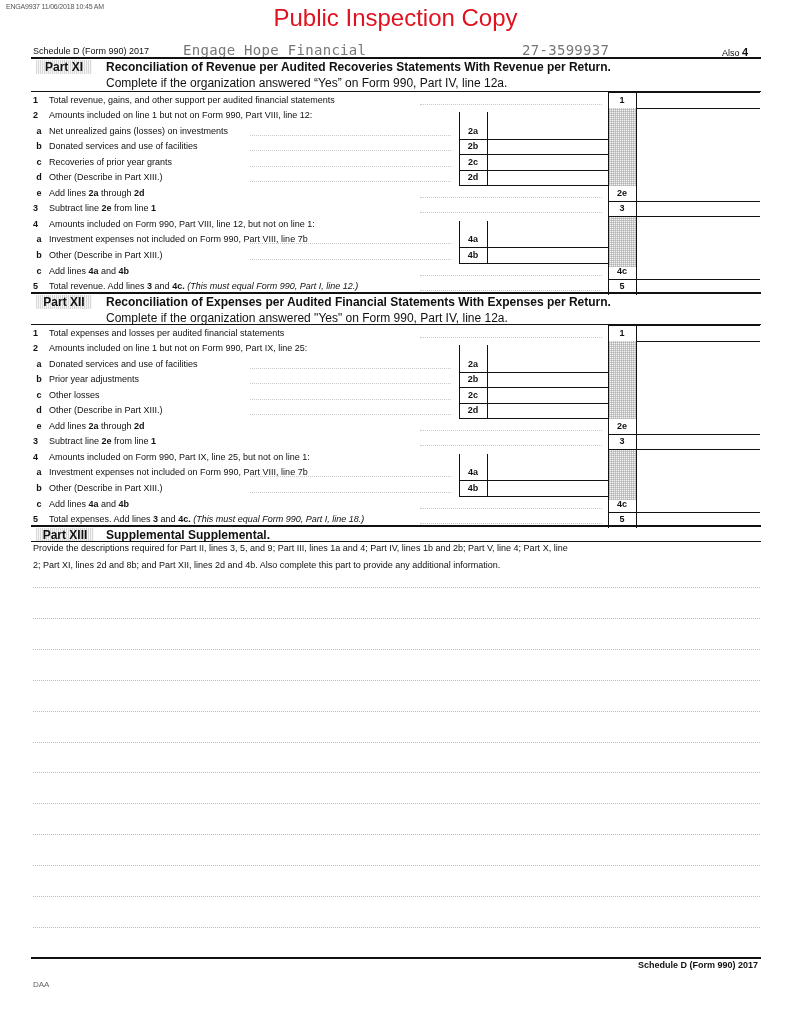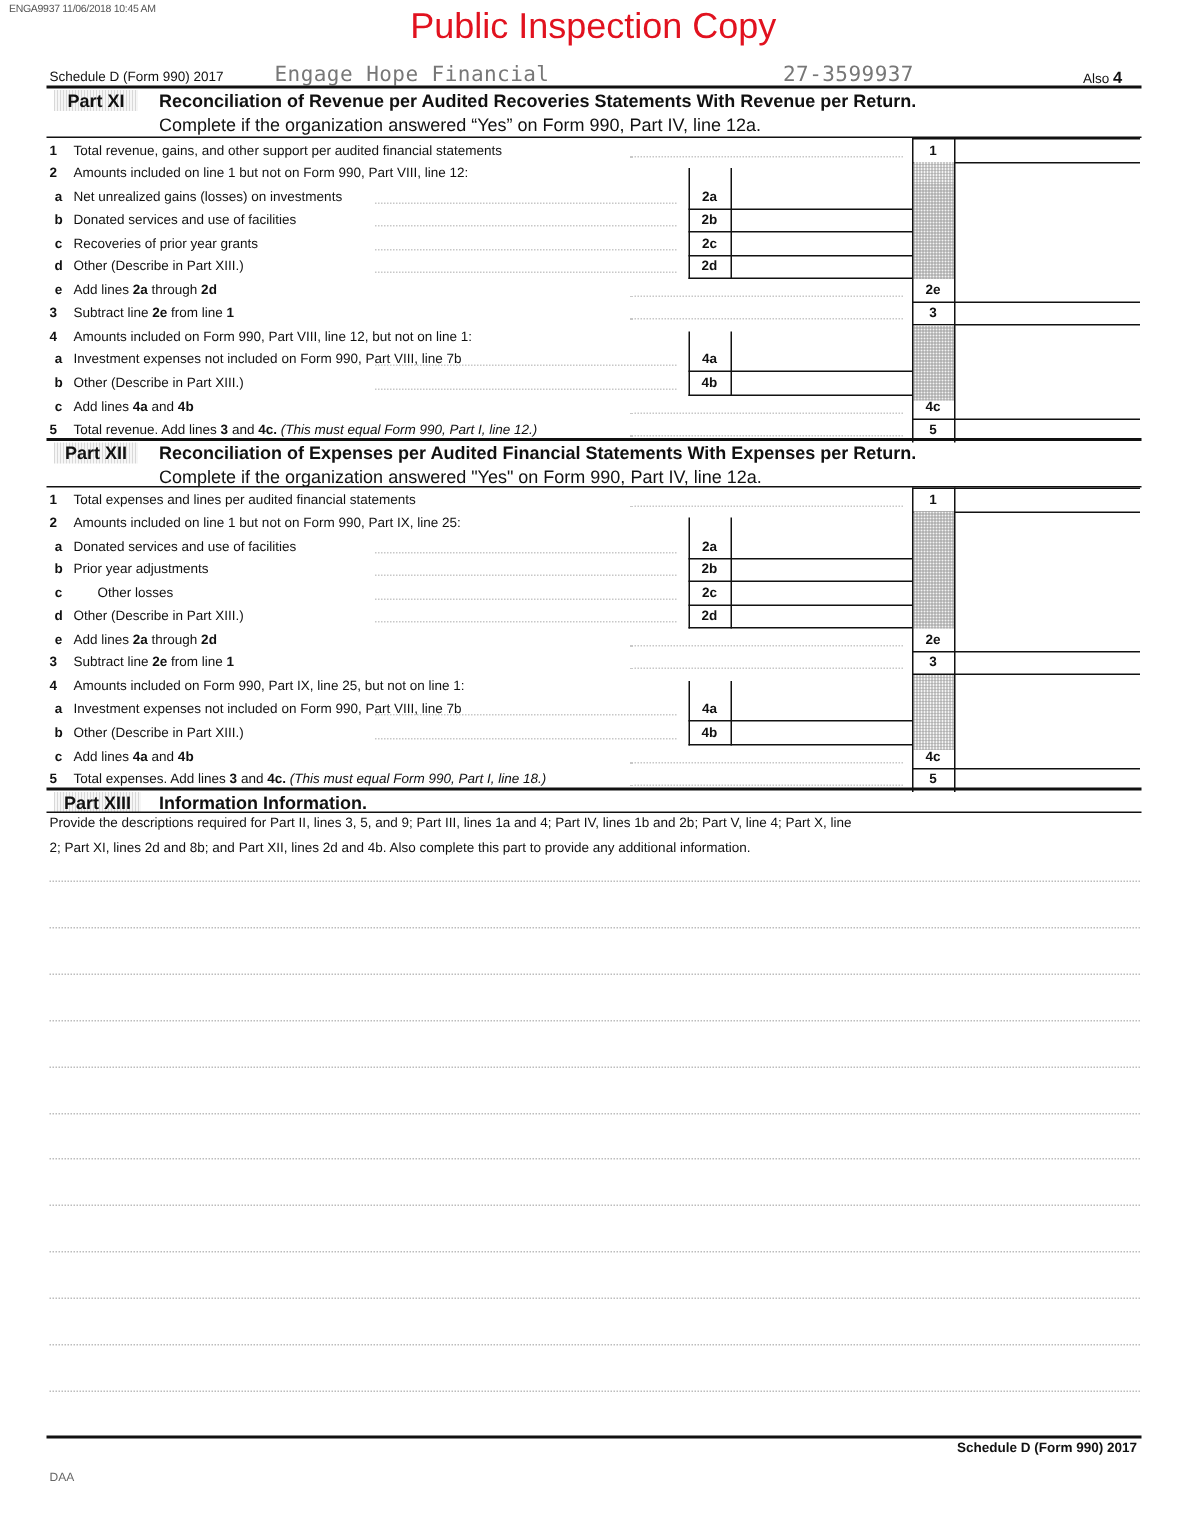--- a/index.html
+++ b/index.html
@@ -123,37 +123,37 @@
     <div class="vrule" style="left:636px;top:92px;height:202.64999999999998px"></div>
   </div>
 
 <div class="rule-thick" style="top:292px"></div>
 <div class="partlbl" style="top:295px">Part XII</div>
 <div class="parttitle" style="top:295px">Reconciliation of Expenses per Audited Financial Statements With Expenses per Return.</div>
 <div class="partsub" style="top:311px">Complete if the organization answered "Yes" on Form 990, Part IV, line 12a.</div>
 <div class="rule" style="left:31px;width:730px;top:324px;height:1px"></div>
 
 <div id="p12">
-    <div class="row" style="top:325.5px"><span class="num " style="">1</span><span class="txt" style="margin-left:4px"><span>Total expenses and lines per audited financial statements</span></span></div>
+    <div class="row" style="top:325.5px"><span class="num " style="">1</span><span class="txt" style="margin-left:4px"><span>Total expenses and losses per audited financial statements</span></span></div>
     <div class="dots" style="left:420px;width:182px;top:336.5px"></div>
     <div class="box-lbl" style="left:608px;top:325.5px">1</div>
     <div class="field" style="left:637px;top:325.5px;width:122px;height:15px"></div>
     <div class="rule" style="left:608px;width:152px;top:340.5px"></div>
     <div class="row" style="top:341.05px"><span class="num " style="">2</span><span class="txt" style="margin-left:4px"><span>Amounts included on line 1 but not on Form 990, Part IX, line 25:</span></span></div>
     <div class="row" style="top:356.6px"><span class="num sub" style="margin-left:0">a</span><span class="txt" style="margin-left:4px"><span>Donated services and use of facilities</span></span></div>
     <div class="dots" style="left:250px;width:201px;top:367.6px"></div>
     <div class="box-lbl" style="left:459px;top:356.6px">2a</div>
     <div class="field" style="left:488px;top:356.6px;width:119px;height:15px"></div>
     <div class="rule" style="left:459px;width:149px;top:371.6px"></div>
     <div class="row" style="top:372.15px"><span class="num sub" style="margin-left:0">b</span><span class="txt" style="margin-left:4px"><span>Prior year adjustments</span></span></div>
     <div class="dots" style="left:250px;width:201px;top:383.15px"></div>
     <div class="box-lbl" style="left:459px;top:372.15px">2b</div>
     <div class="field" style="left:488px;top:372.15px;width:119px;height:15px"></div>
     <div class="rule" style="left:459px;width:149px;top:387.15px"></div>
-    <div class="row" style="top:387.7px"><span class="num sub" style="margin-left:0">c</span><span class="txt" style="margin-left:20px"><span>Other losses</span></span></div>
+    <div class="row" style="top:387.7px"><span class="num sub" style="margin-left:0">c</span><span class="txt" style="margin-left:4px"><span>Other losses</span></span></div>
     <div class="dots" style="left:250px;width:201px;top:398.7px"></div>
     <div class="box-lbl" style="left:459px;top:387.7px">2c</div>
     <div class="field" style="left:488px;top:387.7px;width:119px;height:15px"></div>
     <div class="rule" style="left:459px;width:149px;top:402.7px"></div>
     <div class="row" style="top:403.25px"><span class="num sub" style="margin-left:0">d</span><span class="txt" style="margin-left:4px"><span>Other (Describe in Part XIII.)</span></span></div>
     <div class="dots" style="left:250px;width:201px;top:414.25px"></div>
     <div class="box-lbl" style="left:459px;top:403.25px">2d</div>
     <div class="field" style="left:488px;top:403.25px;width:119px;height:15px"></div>
     <div class="rule" style="left:459px;width:149px;top:418.25px"></div>
     <div class="row" style="top:418.8px"><span class="num sub" style="margin-left:0">e</span><span class="txt" style="margin-left:4px"><span>Add lines </span><b>2a</b><span> through </span><b>2d</b></span></div>
@@ -192,21 +192,21 @@
     <div class="vrule" style="left:459px;top:453.9px;height:42.650000000000034px"></div>
     <div class="vrule" style="left:487px;top:453.9px;height:42.650000000000034px"></div>
     <div class="shade2" style="left:609px;top:341.05px;width:27px;height:77.75px"></div>
     <div class="shade2" style="left:609px;top:449.9px;width:27px;height:49.650000000000034px"></div>
     <div class="vrule" style="left:608px;top:325px;height:202.64999999999998px"></div>
     <div class="vrule" style="left:636px;top:325px;height:202.64999999999998px"></div>
   </div>
 
 <div class="rule-thick" style="top:525px"></div>
 <div class="partlbl" style="top:528px;width:58px">Part XIII</div>
-<div class="parttitle" style="top:528px">Information Information.</div>
+<div class="parttitle" style="top:528px">Supplemental Supplemental.</div>
 <div class="rule" style="left:31px;width:730px;top:541px;height:1px"></div>
 <div class="supp-text" style="top:540px">Provide the descriptions required for Part II, lines 3, 5, and 9; Part III, lines 1a and 4; Part IV, lines 1b and 2b; Part V, line 4; Part X, line</div>
 <div class="supp-text" style="top:557px">2; Part XI, lines 2d and 8b; and Part XII, lines 2d and 4b. Also complete this part to provide any additional information.</div>
 
 <div id="supp">
     <div class="supp-line" style="top:587px"></div>
     <div class="field" style="left:33px;top:573px;width:727px;height:14px;font-size:9px"></div>
     <div class="supp-line" style="top:617.9px"></div>
     <div class="field" style="left:33px;top:603.9px;width:727px;height:14px;font-size:9px"></div>
     <div class="supp-line" style="top:648.8px"></div>

